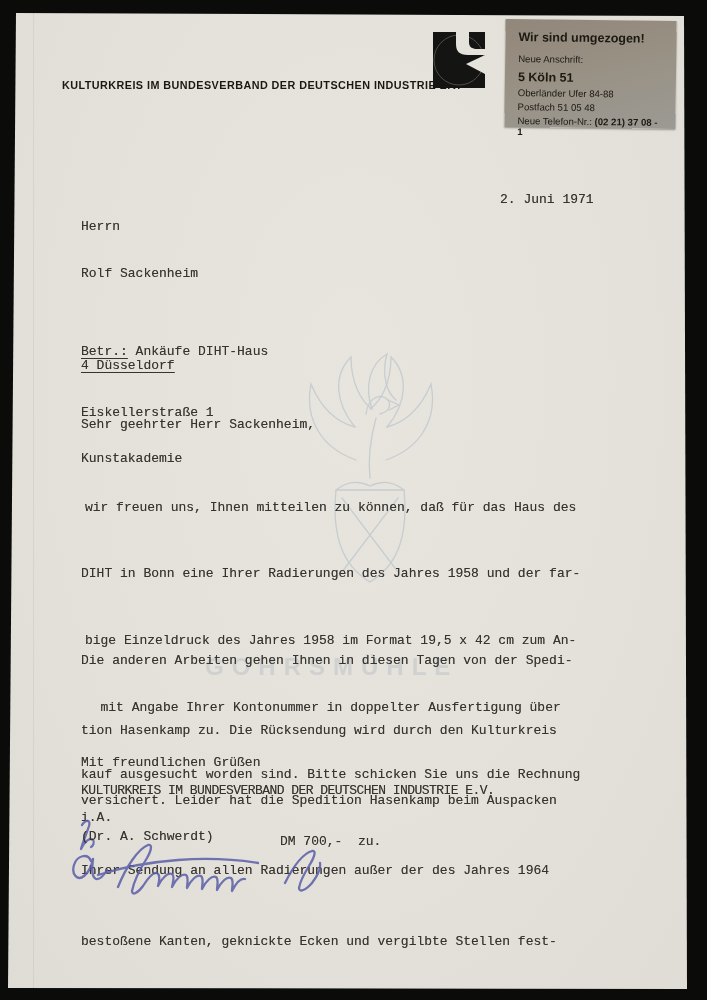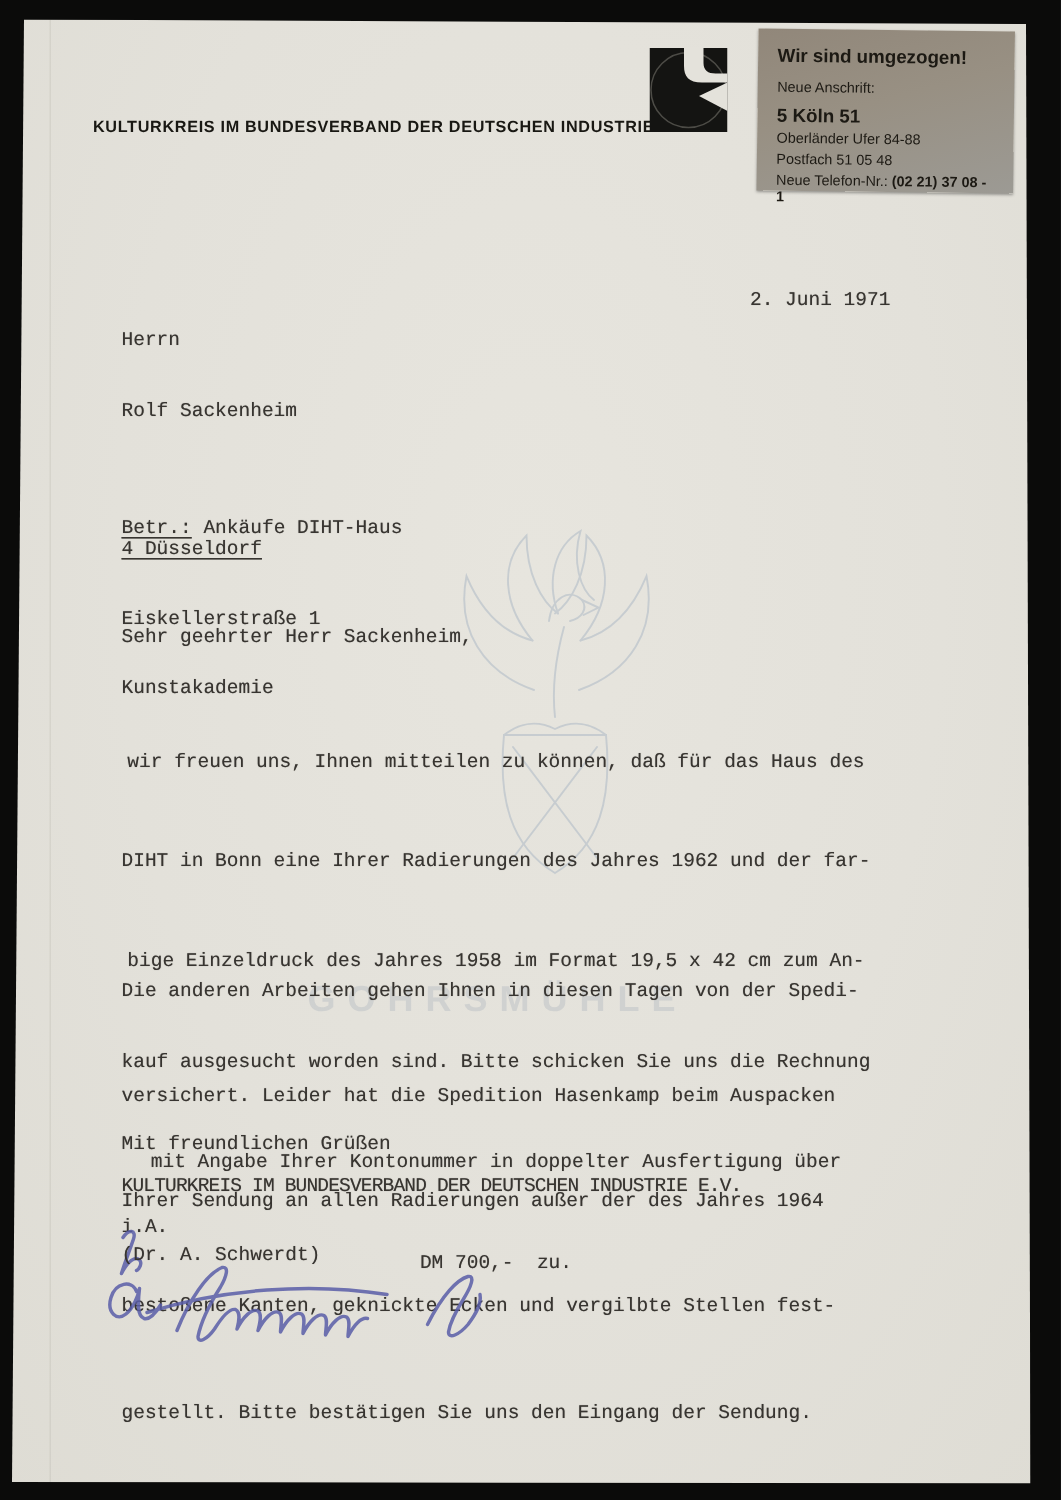--- a/index.html
+++ b/index.html
@@ -119,29 +119,30 @@
       <div>Eiskellerstraße 1</div>
       <div>Kunstakademie</div>
     </div>
 
     <div class="tw" style="left:81px; top:341px;"><span class="u">Betr.:</span><span> Ankäufe DIHT-Haus</span></div>
 
     <div class="tw" style="left:81px; top:414px;">Sehr geehrter Herr Sackenheim,</div>
 
     <div class="tw para" style="left:81px; top:452px;text-align:center;">
       <div>wir freuen uns, Ihnen mitteilen zu können, daß für das Haus des</div>
-      <div>DIHT in Bonn eine Ihrer Radierungen des Jahres 1962 und der far-</div>
+      <div>DIHT in Bonn eine Ihrer Radierungen des Jahres 1958 und der far-</div>
       <div>bige Einzeldruck des Jahres 1958 im Format 19,5 x 42 cm zum An-</div>
+      <div>mit Angabe Ihrer Kontonummer in doppelter Ausfertigung über</div>
       <div>kauf ausgesucht worden sind. Bitte schicken Sie uns die Rechnung</div>
-      <div>mit Angabe Ihrer Kontonummer in doppelter Ausfertigung über</div>
       <div>DM 700,-  zu.</div>
     </div>
 
     <div class="tw para2" style="left:81px; top:602px; line-height:23.4px;">
       <div>Die anderen Arbeiten gehen Ihnen in diesen Tagen von der Spedi-</div>
+      <div>tion Hasenkamp zu. Die Rücksendung wird durch den Kulturkreis</div>
       <div>versichert. Leider hat die Spedition Hasenkamp beim Auspacken</div>
       <div>Ihrer Sendung an allen Radierungen außer der des Jahres 1964</div>
       <div>bestoßene Kanten, geknickte Ecken und vergilbte Stellen fest-</div>
       <div>gestellt. Bitte bestätigen Sie uns den Eingang der Sendung.</div>
     </div>
 
     <div class="tw" style="left:81px; top:752px;">Mit freundlichen Grüßen</div>
     <div class="tw condensed" style="left:81px; top:780px;">KULTURKREIS IM BUNDESVERBAND DER DEUTSCHEN INDUSTRIE E.V.</div>
     <div class="tw" style="left:81px; top:807px;">i.A.</div>
 

